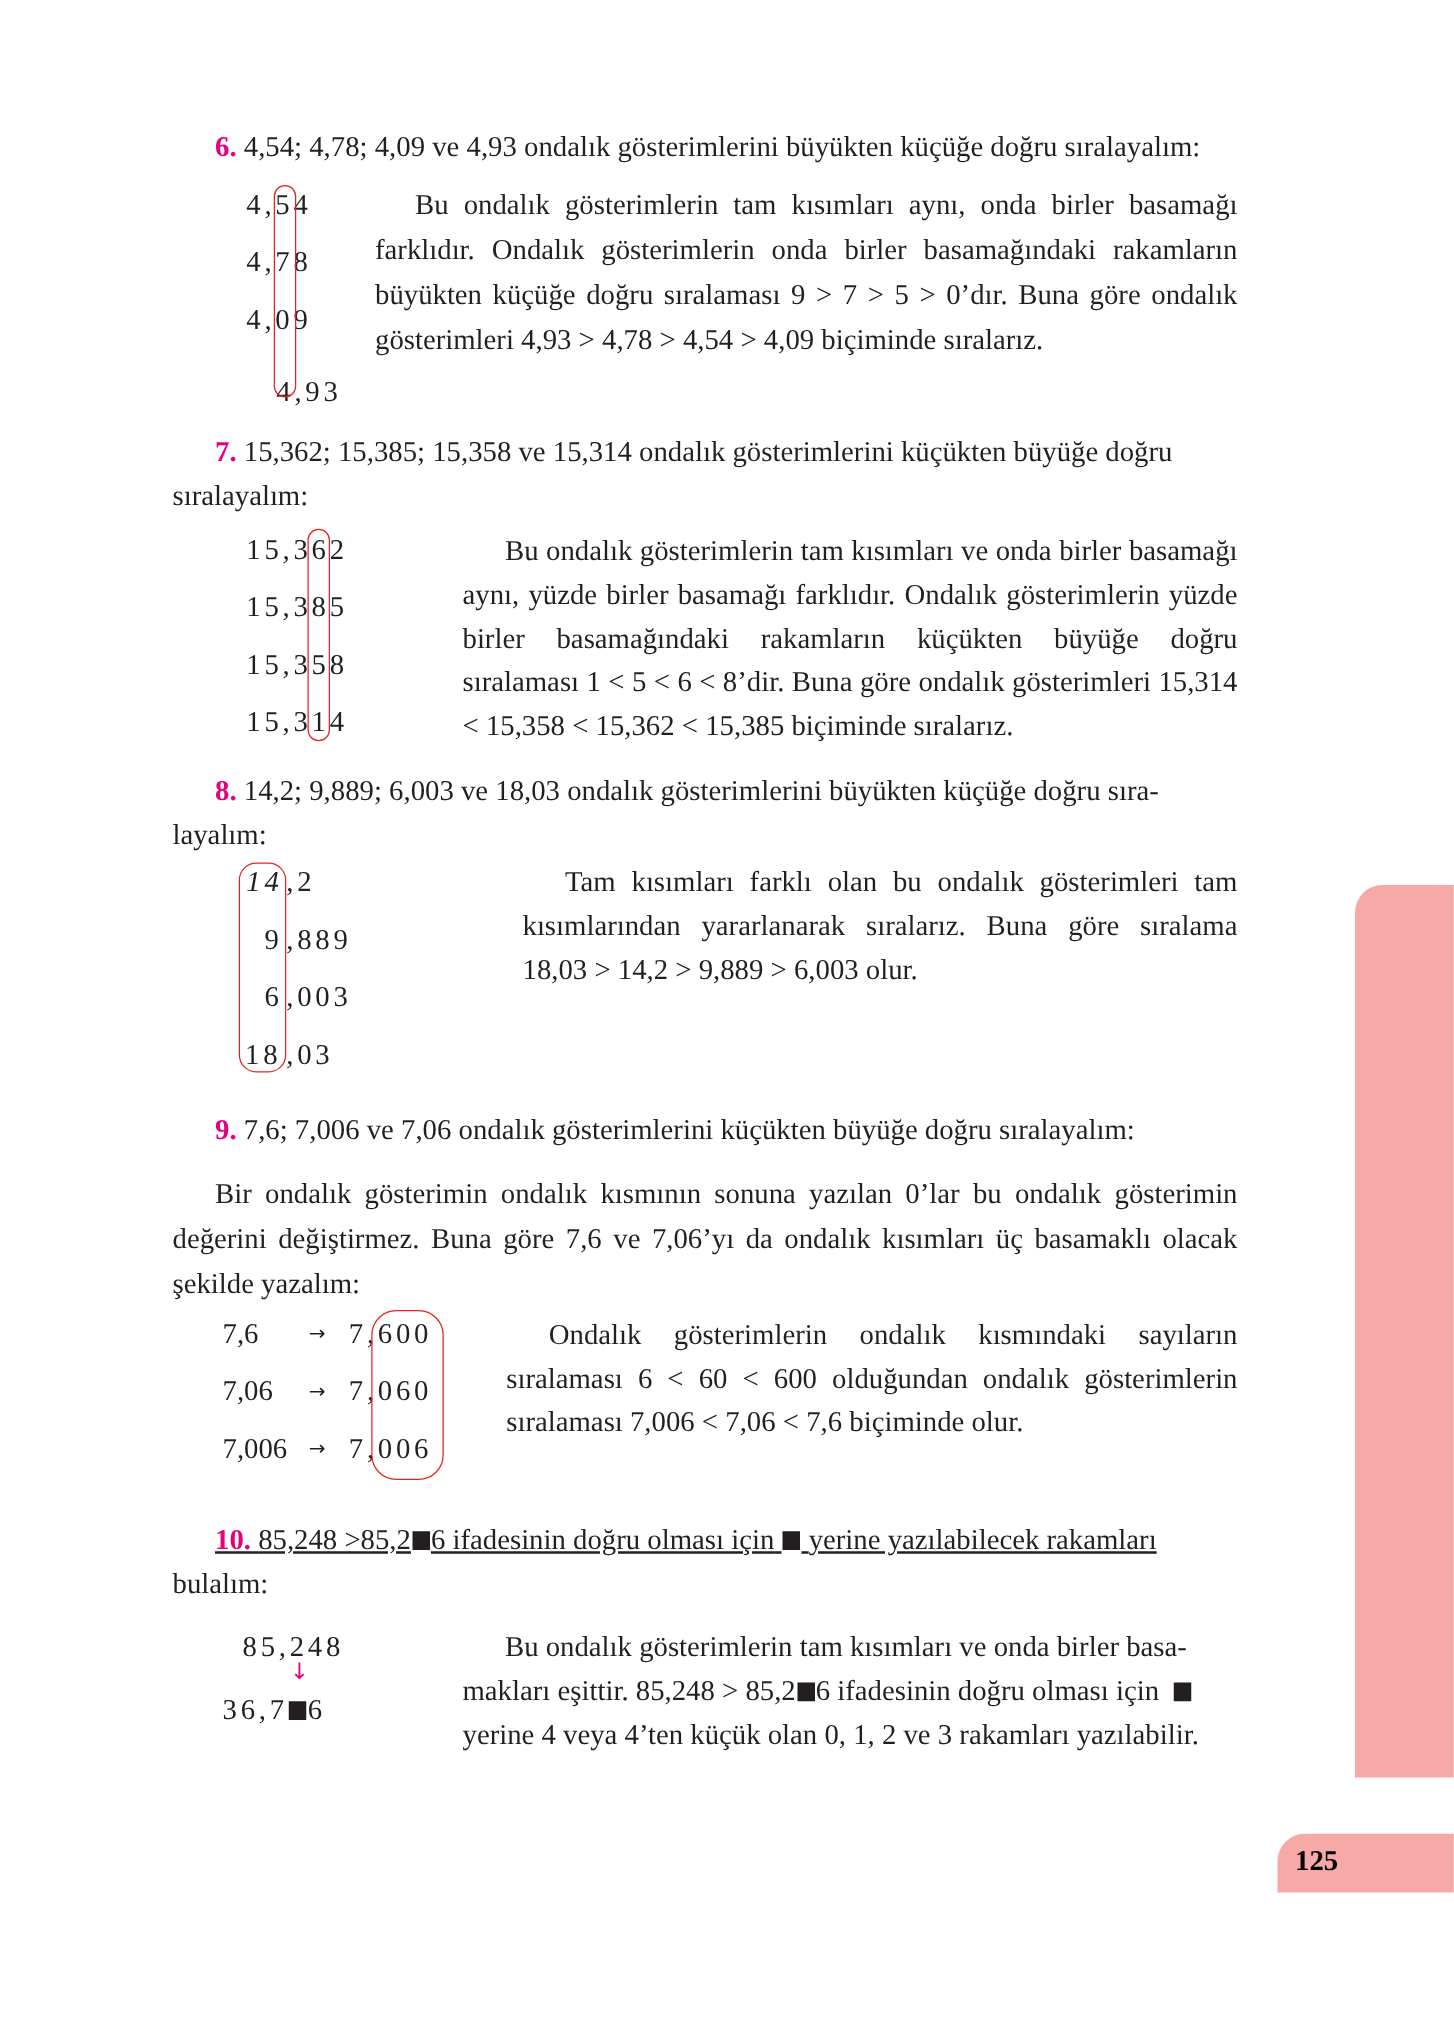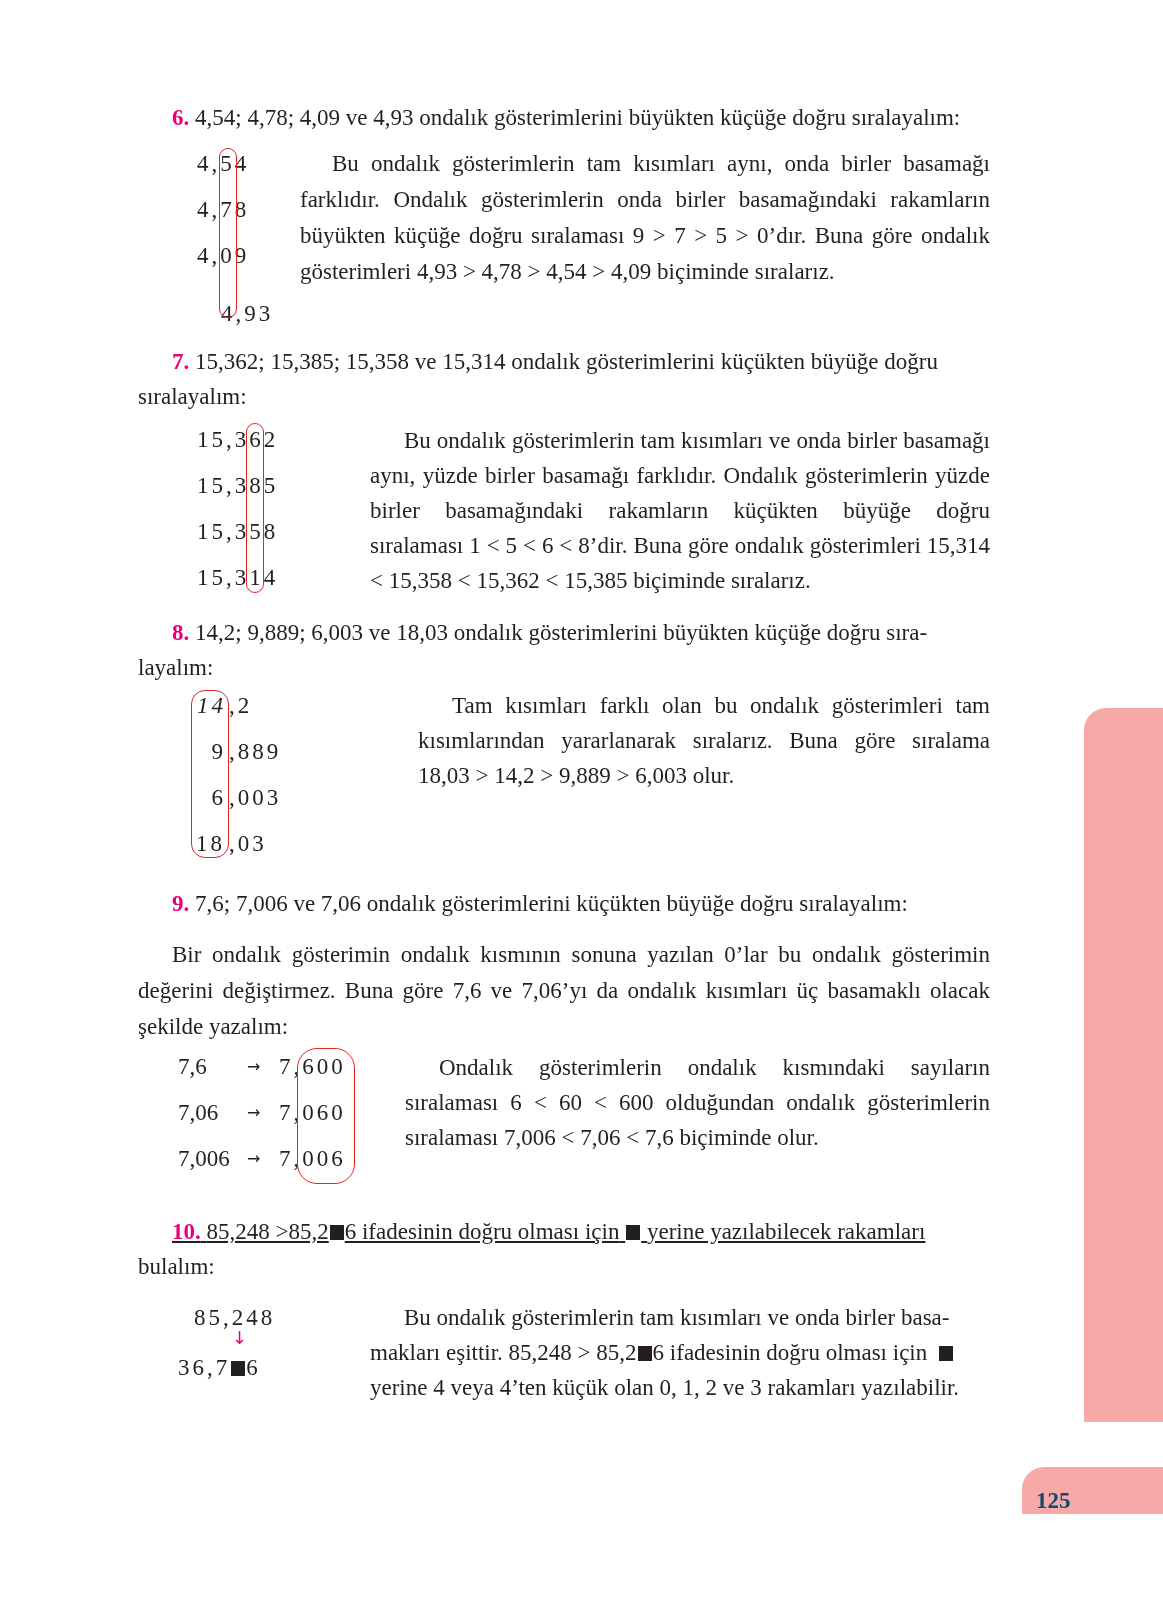--- a/index.html
+++ b/index.html
@@ -9,21 +9,21 @@
     color: #231f20;
     font-size: 23px;
   }
   .num { color: #e6007e; font-weight: bold; }
   .line { position: absolute; white-space: nowrap; line-height: 28px; }
   .just { position: absolute; text-align: justify; line-height: 36px; }
   .digits { position: absolute; letter-spacing: 3px; white-space: nowrap; line-height: 28px; }
   .box { position: absolute; border: 1.6px solid #e52421; border-radius: 14px; box-sizing: border-box; }
   .sidebar { position: absolute; left: 1084px; top: 708px; width: 79px; height: 714px; background: #f6a9a6; border-top-left-radius: 22px; }
   .pagebox { position: absolute; left: 1022px; top: 1467px; width: 141px; height: 47px; background: #f6a9a6; border-top-left-radius: 22px; }
-  .pagenum { position: absolute; left: 14px; top: 21px; font-weight: bold; font-size: 23px; color: #0c4a6e; }
+  .pagenum { position: absolute; left: 14px; top: 9px; font-weight: bold; font-size: 23px; color: #000000; }
   .sq { display: inline-block; width: 14px; height: 15px; background: #231f20; vertical-align: -1px; margin: 0 1px; }
   .arrow { color: #231f20; font-family: "DejaVu Sans", sans-serif; font-size: 16px; }
   .pink-arrow { position: absolute; color: #e6007e; font-family: "DejaVu Sans", sans-serif; font-size: 18px; }
 </style>
 </head>
 <body>
 
 <div class="sidebar"></div>
 <div class="pagebox">
   <span class="pagenum">125</span>

